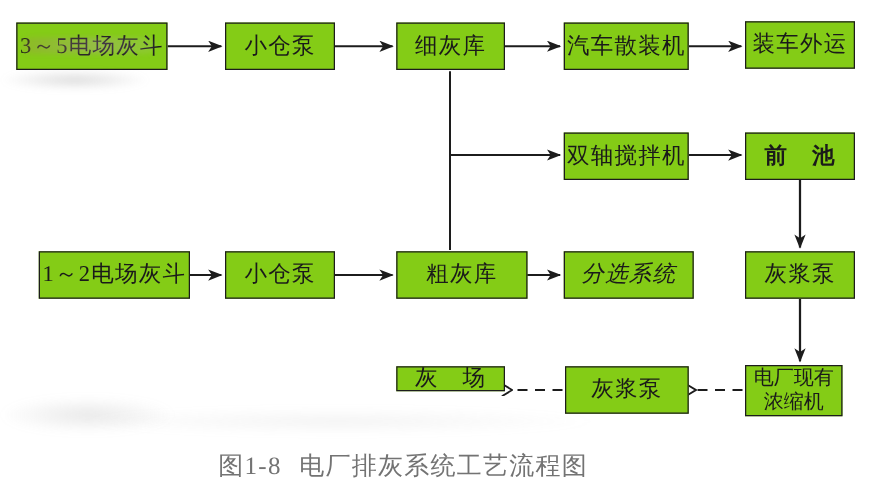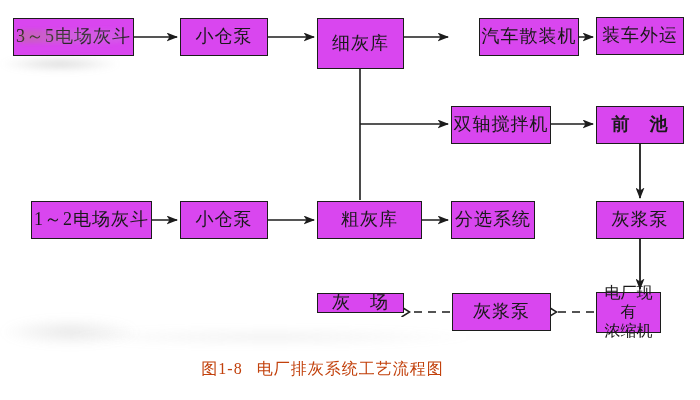--- a/index.html
+++ b/index.html
@@ -2,28 +2,28 @@
 <html><head>
 <meta charset="utf-8">
 <style>
   html,body{margin:0;padding:0;background:#fff;}
   .canvas{
     position:relative;width:700px;height:400px;background:#ffffff;overflow:hidden;
     font-family:"Liberation Serif","DejaVu Serif",serif;color:#1a1a1a;
   }
   .wires{position:absolute;left:0;top:0;width:700px;height:400px;}
   .node{
-    position:absolute;box-sizing:border-box;border:1.5px solid #1c1c1c;background:#d946ef;
+    position:absolute;box-sizing:border-box;border:1.5px solid #1c1c1c;background:#84cc16;
     display:flex;align-items:center;justify-content:center;text-align:center;
     font-size:18px;line-height:1.1;letter-spacing:1px;white-space:pre-line;
   }
   .node.two-line{font-size:16px;letter-spacing:0;line-height:1.18;}
   .caption{
     position:absolute;left:130px;top:359px;width:385px;text-align:center;
-    font-size:16px;letter-spacing:1px;color:#c2410c;
+    font-size:20px;letter-spacing:1px;color:#737373;
   }
   .caption .fig-no{margin-right:14px;}
   .smudge{position:absolute;pointer-events:none;}
   .smudge.s1{left:18px;top:30px;width:106px;height:13px;border-radius:6px;
     background:linear-gradient(90deg,rgba(160,150,70,.30),rgba(190,150,190,.28) 55%,rgba(200,200,210,.12));
     filter:blur(2px);}
   .smudge.s2{left:0px;top:56px;width:120px;height:16px;border-radius:50%;
     background:radial-gradient(closest-side,rgba(120,120,120,.25),rgba(120,120,120,0));
     filter:blur(3px);}
   .smudge.s3{left:0px;top:318px;width:140px;height:28px;border-radius:50%;
@@ -63,36 +63,36 @@
 
     <line x1="640" y1="144" x2="640" y2="198" stroke="#1c1c1c" stroke-width="1.8" marker-end="url(#ah)"></line>
     <line x1="640" y1="239" x2="640" y2="289" stroke="#1c1c1c" stroke-width="1.8" marker-end="url(#ah)"></line>
 
     <line x1="594" y1="312" x2="555" y2="312" stroke="#1c1c1c" stroke-width="1.5" stroke-dasharray="8 6" marker-end="url(#chev)"></line>
     <line x1="450" y1="312" x2="408" y2="312" stroke="#1c1c1c" stroke-width="1.5" stroke-dasharray="8 6" marker-end="url(#chev)"></line>
   </svg>
 
   <div class="node" style="left:13px;top:18px;width:121px;height:38px;">3～5电场灰斗</div>
   <div class="node" style="left:180px;top:18px;width:88px;height:38px;">小仓泵</div>
-  <div class="node" style="left:317px;top:18px;width:87px;height:51px;">细灰库</div>
-  <div class="node" style="left:451px;top:18px;width:100px;height:38px;margin-left:28px;">汽车散装机</div>
+  <div class="node" style="left:317px;top:18px;width:87px;height:38px;">细灰库</div>
+  <div class="node" style="left:451px;top:18px;width:100px;height:38px;">汽车散装机</div>
   <div class="node" style="left:451px;top:106px;width:100px;height:38px;">双轴搅拌机</div>
 
   <div class="node" style="left:596px;top:17px;width:88px;height:38px;">装车外运</div>
   <div class="node" style="left:596px;top:106px;width:88px;height:38px;font-weight:bold;">前　池</div>
 
   <div class="node" style="left:31px;top:201px;width:121px;height:38px;">1～2电场灰斗</div>
   <div class="node" style="left:180px;top:201px;width:88px;height:38px;">小仓泵</div>
   <div class="node" style="left:317px;top:201px;width:105px;height:38px;">粗灰库</div>
-  <div class="node" style="left:451px;top:201px;width:84px;height:38px;">分选系统</div>
+  <div class="node" style="left:451px;top:201px;width:104px;height:38px;font-style:italic;">分选系统</div>
   <div class="node" style="left:596px;top:201px;width:88px;height:38px;">灰浆泵</div>
 
   <div class="node" style="left:317px;top:293px;width:87px;height:20px;">灰　场</div>
   <div class="node" style="left:452px;top:293px;width:99px;height:38px;">灰浆泵</div>
-  <div class="node two-line" style="left:596px;top:292px;width:65px;height:41px;">电厂现有
+  <div class="node two-line" style="left:596px;top:292px;width:78px;height:41px;">电厂现有
 浓缩机</div>
 
   <div class="caption">
     <span class="fig-no">图1-8</span><span>电厂排灰系统工艺流程图</span>
   </div>
 
   <div class="smudge s1"></div>
   <div class="smudge s2"></div>
   <div class="smudge s3"></div>
   <div class="smudge s4"></div>

